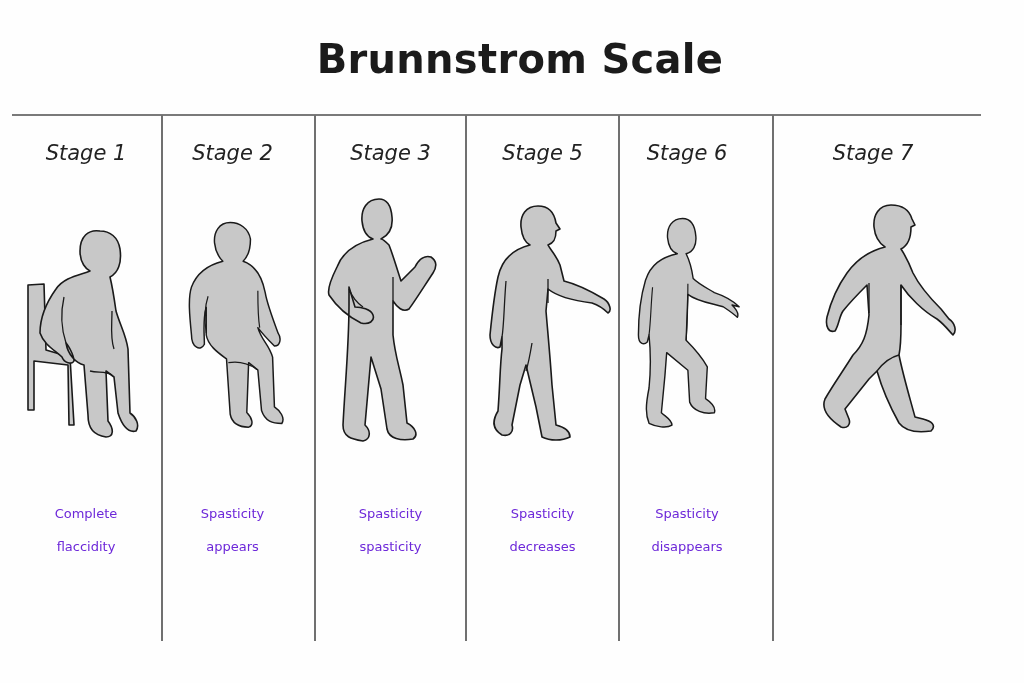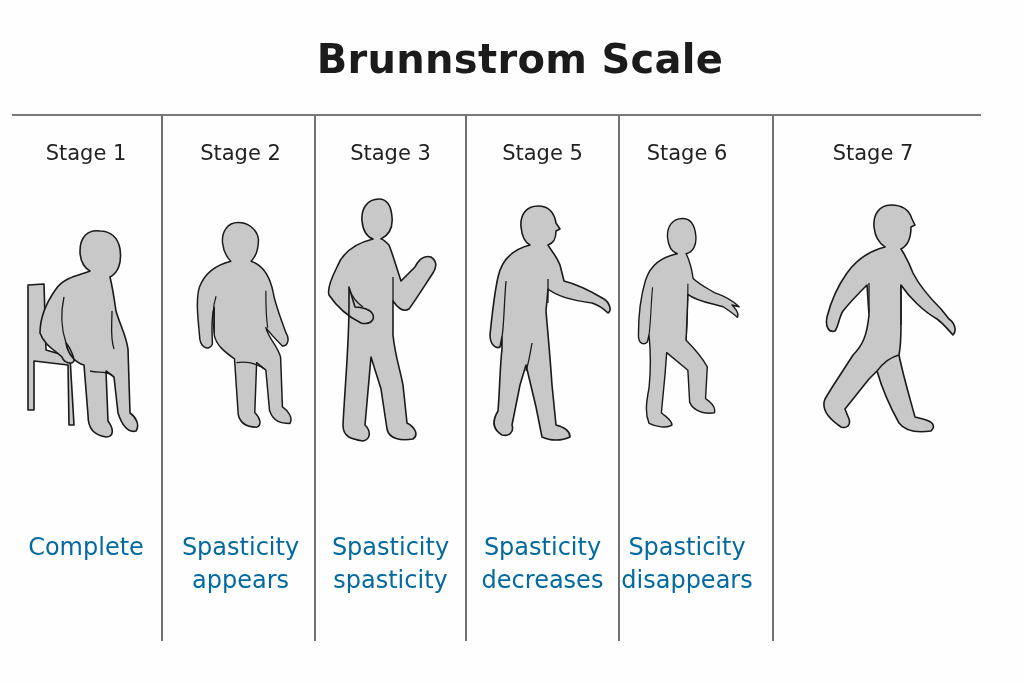--- a/index.html
+++ b/index.html
@@ -3,22 +3,22 @@
 <meta charset="utf-8">
 <style>
   html, body { margin:0; padding:0; }
   body { width:1024px; height:683px; background:#fefefe; position:relative; overflow:hidden;
          font-family:"DejaVu Sans", sans-serif; color:#1f1f1f; }
   .title { position:absolute; top:36px; left:0; width:1040px; text-align:center;
            font-size:40px; font-weight:bold; letter-spacing:0.3px; color:#1b1b1b; }
   .hline { position:absolute; top:114px; left:12px; width:969px; height:1.5px; background:#7a7a7a; }
   .vline { position:absolute; top:115px; width:1.5px; height:526px; background:#707070; }
   .col { position:absolute; top:115px; height:526px; }
-  .stage { position:absolute; top:26px; left:0; width:100%; text-align:center; font-size:21px; color:#222; }
-  .desc { position:absolute; top:382px; left:0; width:100%; text-align:center; font-size:24px; line-height:33px; color:#0369a1;margin-top:34px; }
+  .stage { position:absolute; top:26px; left:0; width:100%; text-align:center; font-size:21px; color:#222;font-style:italic; }
+  .desc { position:absolute; top:382px; left:0; width:100%; text-align:center; font-size:13px; line-height:33px; color:#6d28d9; }
   .fig { position:absolute; left:0; top:70px; width:100%; height:300px; }
   .fig svg { width:100%; height:100%; overflow:visible; }
   .body-fill { fill:#c8c8c8; stroke:#1a1a1a; stroke-width:1.6; stroke-linejoin:round; }
   .inner { fill:none; stroke:#1a1a1a; stroke-width:1.3; }
 </style>
 </head>
 <body>
 
 <div class="title">Brunnstrom Scale</div>
 <div class="hline"></div>
@@ -35,24 +35,25 @@
     <svg viewBox="0 0 152 300">
       <path class="body-fill" d="M18 100 L34 99 L36 165 L60 172 L64 240 L59 240 L58 180 L24 176 L24 225 L18 225 Z"></path>
       <path class="body-fill" d="M90 46 C78 44 70 52 70 66 C70 78 76 84 80 86 C70 90 54 92 46 104 C36 118 30 132 30 148 C34 160 46 166 52 172 C54 178 62 180 64 176 C64 170 58 160 56 158 C58 170 66 178 74 180 L78 230 C78 244 84 250 96 252 C104 252 104 244 98 236 L96 186 L104 192 L108 228 C112 240 118 248 126 246 C130 240 126 232 120 228 L118 164 C116 150 110 140 106 126 C104 112 102 100 100 92 C108 88 112 78 110 64 C108 52 100 46 90 46 Z"></path>
       <path class="inner" d="M54 112 C50 130 52 146 56 158"></path>
       <path class="inner" d="M102 126 C102 140 100 152 104 164"></path>
       <path class="inner" d="M80 186 C88 188 96 186 102 190"></path>
     </svg>
   </div>
   <div class="desc">
     <div>Complete</div>
+    <div>flaccidity</div>
   </div>
 </div>
 
-<div class="col" style="left:170px;width:141px">
+<div class="col" style="left:162px;width:141px">
   <div class="stage">Stage 2</div>
   <div class="fig">
     <svg viewBox="0 0 153 300">
       <path class="body-fill" d="M74 28 C62 28 56 38 57 50 C58 60 62 66 66 70 C50 74 38 82 32 98 C28 110 30 130 32 150 C32 164 42 168 46 160 C46 148 44 134 48 120 L48 150 C50 162 62 170 70 176 L74 236 C76 246 84 250 94 250 C100 248 98 240 92 234 L94 180 L104 188 L108 232 C112 244 120 246 130 246 C134 240 128 232 122 228 L120 174 C116 160 108 156 104 142 C110 150 118 158 122 162 C128 162 130 154 126 148 C120 132 114 116 112 104 C108 84 100 74 88 70 C94 64 96 56 96 46 C94 34 84 28 74 28 Z"></path>
       <path class="inner" d="M50 108 C46 120 46 134 48 148"></path>
       <path class="inner" d="M104 102 C104 118 104 130 106 142"></path>
       <path class="inner" d="M72 180 C84 178 96 182 104 188"></path>
     </svg>
   </div>
   <div class="desc">

